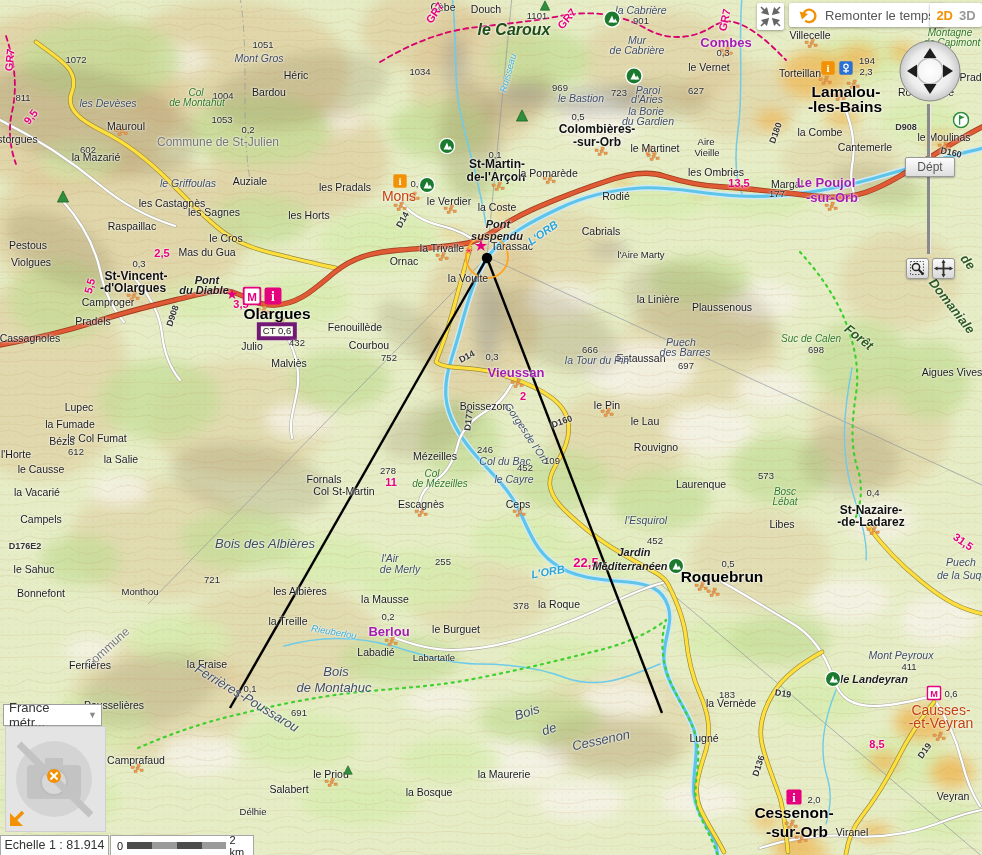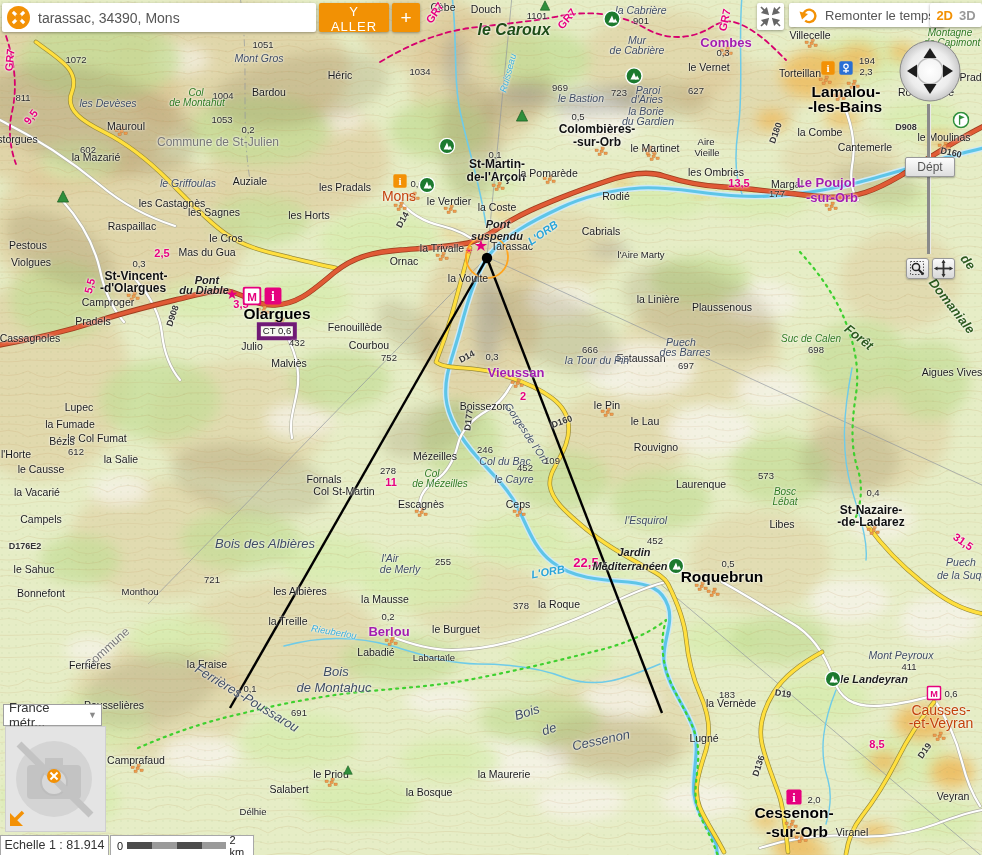--- a/index.html
+++ b/index.html
@@ -542,21 +542,21 @@
       <div class="lbl elev" style="left: 723px; top: 53px;">0,3</div>
       <div class="lbl v11" style="left: 709px; top: 67px;">le Vernet</div>
       <div class="lbl v11" style="left: 810px; top: 35px;">Villecelle</div>
       <div class="lbl v11" style="left: 800px; top: 73px;">Torteillan</div>
       <div class="lbl grn" style="left: 950px; top: 33px;">Montagne</div>
       <div class="lbl grn" style="left: 952px; top: 43px;">de Capimont</div>
       <div class="lbl elev" style="left: 76px; top: 60px;">1072</div>
       <div class="lbl elev" style="left: 263px; top: 45px;">1051</div>
       <div class="lbl nat" style="left: 259px; top: 58px;">Mont Gros</div>
       <div class="lbl elev" style="left: 420px; top: 72px;">1034</div>
-      <div class="lbl v11" style="left: 296px; top: 75px; margin-left: 44px;">Héric</div>
+      <div class="lbl v11" style="left: 296px; top: 75px;">Héric</div>
       <div class="lbl v11" style="left: 269px; top: 92px;">Bardou</div>
       <div class="lbl elev" style="left: 23px; top: 98px;">811</div>
       <div class="lbl mag" style="left: 31px; top: 117px; transform: translate(-50%, -50%) rotate(-52deg);">9,5</div>
       <div class="lbl nat" style="left: 108px; top: 103px;">les Devèses</div>
       <div class="lbl elev" style="left: 223px; top: 96px;">1004</div>
       <div class="lbl elev" style="left: 222px; top: 120px;">1053</div>
       <div class="lbl grn" style="left: 196px; top: 93px;">Col</div>
       <div class="lbl grn" style="left: 197px; top: 103px;">de Montahut</div>
       <div class="lbl elev" style="left: 248px; top: 130px;">0,2</div>
       <div class="lbl gray" style="left: 218px; top: 142px;">Commune de St-Julien</div>
@@ -852,35 +852,20 @@
     <rect x="1" y="1" width="16" height="16" rx="2" fill="#2a6fd4"></rect>
     <circle cx="9" cy="7" r="2.6" fill="none" stroke="#fff" stroke-width="1.5"></circle>
     <line x1="9" y1="9.5" x2="9" y2="15" stroke="#fff" stroke-width="1.5"></line>
     <line x1="5.5" y1="12.5" x2="12.5" y2="12.5" stroke="#fff" stroke-width="1.5"></line>
         </svg></div>
       <div class="mapicon" style="left: 481px; top: 246px;"><span style="color:#e5007e;font-size:16px;line-height:1">★</span></div>
       <div class="mapicon" style="left: 232px; top: 294px;"><span style="color:#e5007e;font-size:14px;line-height:1">★</span></div>
       <div class="mapicon" style="left: 469px; top: 249px;"><span style="color:#e5007e;font-size:9px;line-height:1">✳</span></div>
     </div>
 
-  <div id="searchbar">
-    <div id="search-box">
-      <svg width="25" height="25" style="margin:0 5px 0 4px">
-        <circle cx="12.5" cy="12.5" r="11.5" fill="#f39105"></circle>
-        <g stroke="#fff" stroke-width="3" transform="rotate(45 12.5 12.5)">
-          <line x1="4.5" y1="12.5" x2="20.5" y2="12.5"></line>
-            <line x1="12.5" y1="4.5" x2="12.5" y2="20.5"></line>
-        </g>
-        <circle cx="12.5" cy="12.5" r="3.4" fill="#f39105"></circle>
-      </svg>
-      <input type="text" value="tarassac, 34390, Mons" style="">
-    </div>
-    <button id="go-btn" class="orange-btn">Y ALLER</button>
-    <button id="plus-btn" class="orange-btn">+</button>
-  </div>
 
   <button id="collapse-btn" class="panel">
     <svg width="27" height="27">
       <g stroke="#666" stroke-width="1.6" fill="#666">
         <line x1="4" y1="4" x2="10" y2="10"></line>
           <polygon points="11,11 5.5,9.5 9.5,5.5"></polygon>
         <line x1="23" y1="4" x2="17" y2="10"></line>
           <polygon points="16,11 21.5,9.5 17.5,5.5"></polygon>
         <line x1="4" y1="23" x2="10" y2="17"></line>
           <polygon points="11,16 5.5,17.5 9.5,21.5"></polygon>

